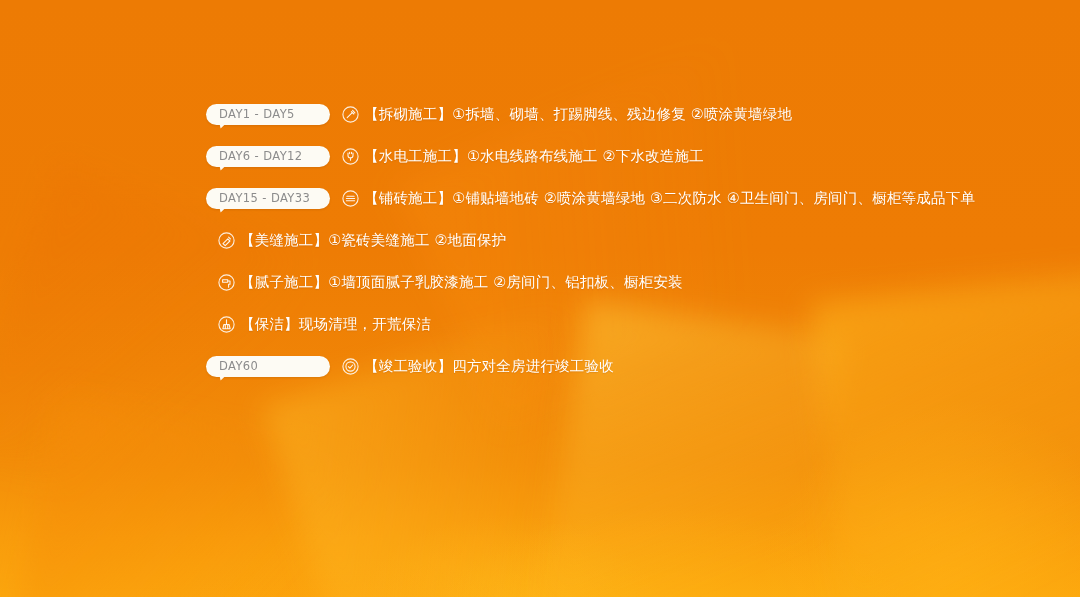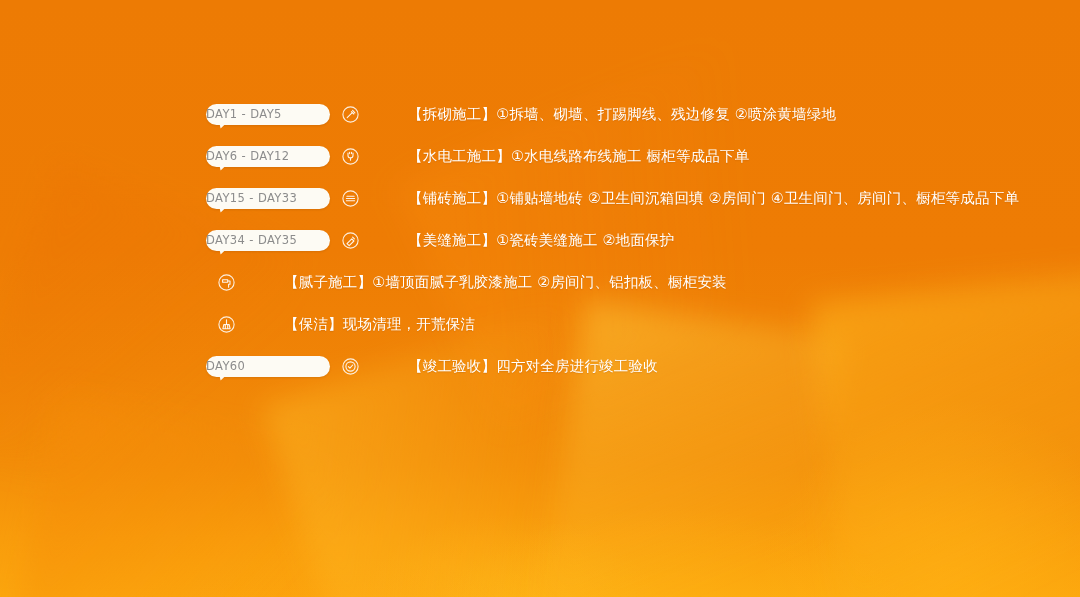--- a/index.html
+++ b/index.html
@@ -148,20 +148,21 @@
     bottom: -4px;
     width: 9px;
     height: 7px;
     background: #FDFBF4;
     clip-path: polygon(0 0, 100% 0, 18% 100%);
     border-bottom-left-radius: 2px;
   }
   .pill-text {
     position: relative;
     z-index: 2;
+    padding-left: 13px;
     font-size: 11.5px;
     letter-spacing: 0.4px;
     color: #8C8C8C;
     font-family: "DejaVu Sans", sans-serif;
     white-space: nowrap;
   }
   .row-icon {
     flex: 0 0 auto;
     width: 17px;
     height: 17px;
@@ -171,21 +172,20 @@
   }
   .row-icon svg { display: block; width: 17px; height: 17px; }
   .row-text {
     font-size: 14.5px;
     color: #FFFFFF;
     font-family: "DejaVu Sans", sans-serif;
     white-space: nowrap;
     letter-spacing: 0.2px;
     font-weight: 500;
     text-shadow: 0 1px 1px rgba(150,70,0,0.22);
-    margin-left: 44px;
   }
 </style>
 </head>
 <body>
 
 <div class="poster">
 
   <div class="bg-base"></div>
   <div class="bg-fold f6"></div>
   <div class="bg-fold f5"></div>
@@ -212,38 +212,35 @@
       <div class="row">
         <div class="pill">
           <span class="pill-text">DAY6  -  DAY12</span>
         </div>
         <span class="row-icon">
           <svg viewBox="0 0 17 17" xmlns="http://www.w3.org/2000/svg">
             <circle cx="8.5" cy="8.5" r="7.6" stroke="#FFFFFF" fill="none" stroke-width="1.1" opacity="0.95"></circle>
             <path d="M6 5v2.4a2.5 2.5 0 0 0 5 0V5 M7.6 4.4v1.2 M9.5 4.4v1.2 M8.5 9.9v2.4" stroke="#FFFFFF" fill="none" stroke-width="1.1" stroke-linecap="round" stroke-linejoin="round"></path>
           </svg>
         </span>
-        <div class="row-text">【水电工施工】①水电线路布线施工 橱柜等成品下单</div>
+        <div class="row-text">【水电工施工】①水电线路布线施工 ②下水改造施工</div>
       </div>
       <div class="row">
         <div class="pill">
           <span class="pill-text">DAY15 -  DAY33</span>
         </div>
         <span class="row-icon">
           <svg viewBox="0 0 17 17" xmlns="http://www.w3.org/2000/svg">
             <circle cx="8.5" cy="8.5" r="7.6" stroke="#FFFFFF" fill="none" stroke-width="1.1" opacity="0.95"></circle>
             <path d="M4.4 8.5h8.2 M4.4 10.8h8.2 M4.9 6.2h7.2" stroke="#FFFFFF" fill="none" stroke-width="1.1" stroke-linecap="round" stroke-linejoin="round"></path>
           </svg>
         </span>
-        <div class="row-text">【铺砖施工】①铺贴墙地砖 ②卫生间沉箱回填 ②房间门 ④卫生间门、房间门、橱柜等成品下单</div>
-      </div>
-      <div class="row">
-        <div class="pill">
-          <span class="pill-text">DAY34 -  DAY35</span>
-        </div>
+        <div class="row-text">【铺砖施工】①铺贴墙地砖 ②喷涂黄墙绿地 ③二次防水 ④卫生间门、房间门、橱柜等成品下单</div>
+      </div>
+      <div class="row">
         <span class="row-icon">
           <svg viewBox="0 0 17 17" xmlns="http://www.w3.org/2000/svg">
             <circle cx="8.5" cy="8.5" r="7.6" stroke="#FFFFFF" fill="none" stroke-width="1.1" opacity="0.95"></circle>
             <path d="M5 11.6 L9.8 6.9 l2.1 2.1 -4.7 4.7z M10.6 5.1l1.8 1.8" stroke="#FFFFFF" fill="none" stroke-width="1.1" stroke-linecap="round" stroke-linejoin="round"></path>
           </svg>
         </span>
         <div class="row-text">【美缝施工】①瓷砖美缝施工 ②地面保护</div>
       </div>
       <div class="row">
         <span class="row-icon">

